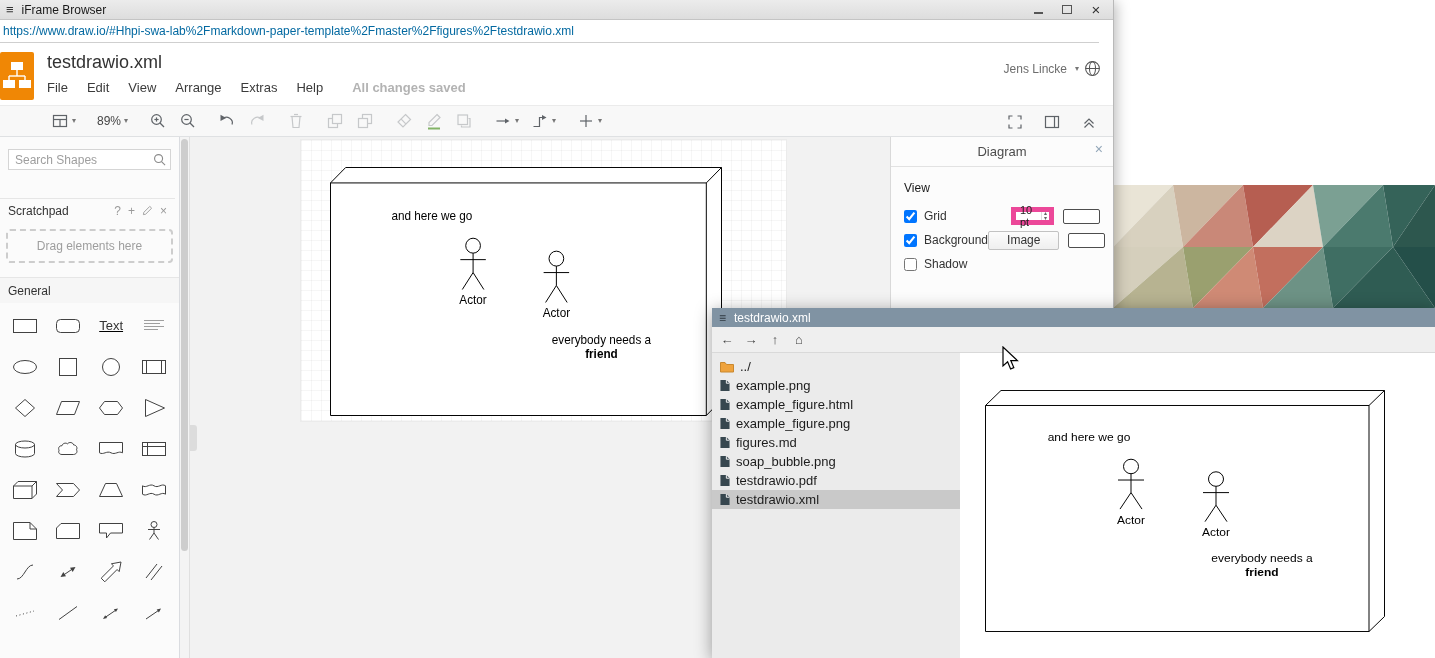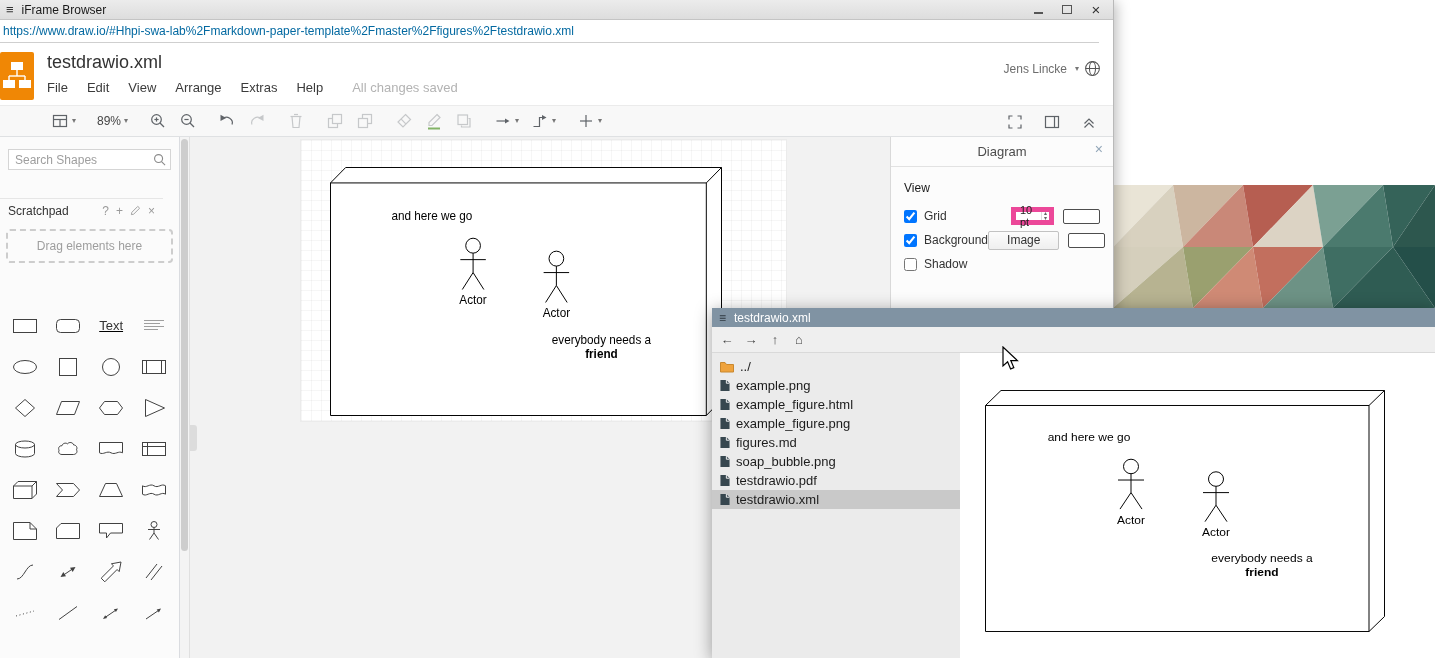--- a/index.html
+++ b/index.html
@@ -27,21 +27,21 @@
     border-bottom:1px solid #cfcfcf;font-size:12px;color:#0369a1;line-height:22px;
     padding-left:3px;white-space:nowrap;overflow:hidden;}
 
   
   .dw-header{position:absolute;left:0;top:43px;right:0;height:62px;background:#fff;}
   .dw-logo{position:absolute;left:0;top:9px;width:34px;height:48px;}
   .dw-title{position:absolute;left:47px;top:9px;font-size:18px;color:#333;}
   .dw-menubar{position:absolute;left:47px;top:37px;display:flex;align-items:center;gap:19px;
     font-size:13px;color:#3b3b3b;}
   .menu-item{cursor:default;}
-  .dw-status{margin-left:10px;color:#b3b3b3;}
+  .dw-status{margin-left:10px;color:#b3b3b3;font-weight:bold;}
   .dw-user{position:absolute;right:12px;top:17px;display:flex;align-items:center;gap:5px;
     font-size:12px;color:#6d6d6d;}
   .globe{width:17px;height:17px;fill:none;stroke:#555;stroke-width:1.1;}
   .caret{font-size:8px;color:#777;margin-left:3px;line-height:1;}
 
   
   .dw-toolbar{position:absolute;left:0;top:105px;right:0;height:32px;background:#f8f8f8;
     border-top:1px solid #ebebeb;border-bottom:1px solid #dfе1e3;border-bottom:1px solid #dfe1e3;
     display:flex;align-items:center;padding-left:46px;}
   .tb-btn{display:inline-flex;align-items:center;height:26px;padding:0 5px;margin-right:2px;
@@ -53,21 +53,21 @@
   .tb-right{position:absolute;right:8px;top:0;height:32px;display:flex;align-items:center;gap:7px;color:#6a6e71;}
 
   
   .dw-sidebar{position:absolute;left:0;top:137px;width:180px;height:521px;background:#fbfbfb;
     border-right:1px solid #dadce0;overflow:hidden;}
   .sb-search{position:absolute;left:8px;right:8px;top:12px;height:21px;}
   .sb-search-input{width:100%;height:21px;border:1px solid #d5d5d5;background:#fff;
     font-size:12px;padding:0 20px 0 6px;color:#333;font-family:"Liberation Sans",sans-serif;}
   .sb-search-input::placeholder{color:#9e9e9e;}
   .search-icon{position:absolute;right:5px;top:4px;width:13px;height:13px;fill:none;stroke:#8a8a8a;stroke-width:1.2;}
-  .sp-header{position:absolute;left:0;right:16px;top:61px;height:24px;border-top:1px solid #e6e6e6;
+  .sp-header{position:absolute;left:0;right:4px;top:61px;height:24px;border-top:1px solid #e6e6e6;
     display:flex;align-items:center;padding:0 8px;font-size:12px;color:#333;}
   .sp-icons{margin-left:auto;display:flex;align-items:center;gap:7px;color:#9a9a9a;}
   .sp-ic{font-size:12px;line-height:1;}
   .pencil{width:11px;height:11px;fill:none;stroke:#9a9a9a;stroke-width:1;}
   .sb-dragarea{position:absolute;left:6px;right:6px;top:92px;height:34px;border:2px dashed #cdcdcd;
     border-radius:4px;display:flex;align-items:center;justify-content:center;
     font-size:12px;color:#9e9e9e;background:#fbfbfb;}
   .sb-general{position:absolute;left:0;right:0;top:140px;height:26px;border-top:1px solid #e6e6e6;
     display:flex;align-items:center;padding:0 8px;font-size:12px;color:#333;background:#f6f6f6;}
   .sb-grid{position:absolute;left:3px;right:3px;top:168px;display:grid;
@@ -368,20 +368,23 @@
           <span class="sp-ic">?</span>
           <span class="sp-ic">+</span>
           <svg class="pencil" viewBox="0 0 12 12">
               <path d="M8.5,1.5 L10.5,3.5 L4,10 L1.5,10.5 L2,8 Z"></path>
             </svg>
           <span class="sp-ic">×</span>
         </span>
       </div>
       <div class="sb-dragarea">
         <span>Drag elements here</span>
+      </div>
+      <div class="sb-general">
+        <span>General</span>
       </div>
       <div class="sb-grid">
         <div class="shp">
             <svg width="24" height="18" viewBox="0 0 24 18">
               <rect x="0.5" y="2.5" width="23" height="13"></rect>
             </svg>
           </div>
         <div class="shp">
             <svg width="24" height="18" viewBox="0 0 24 18">
               <rect x="0.5" y="2.5" width="23" height="13" rx="4"></rect>

